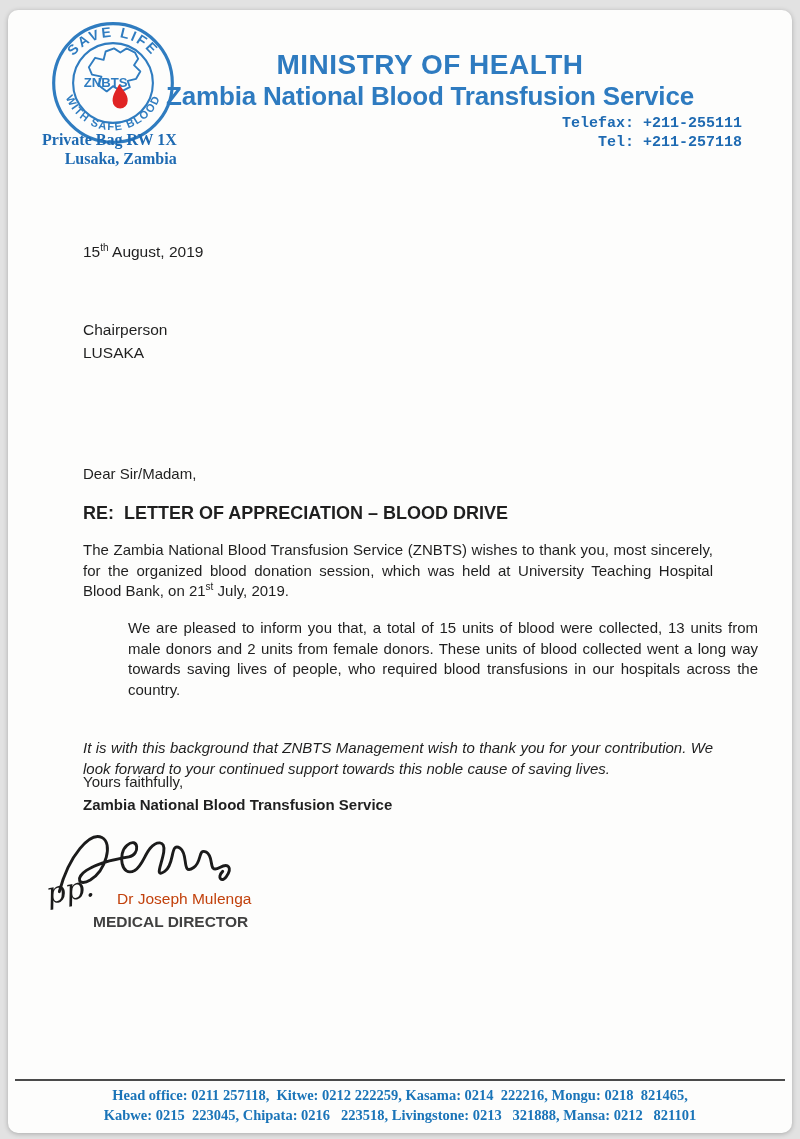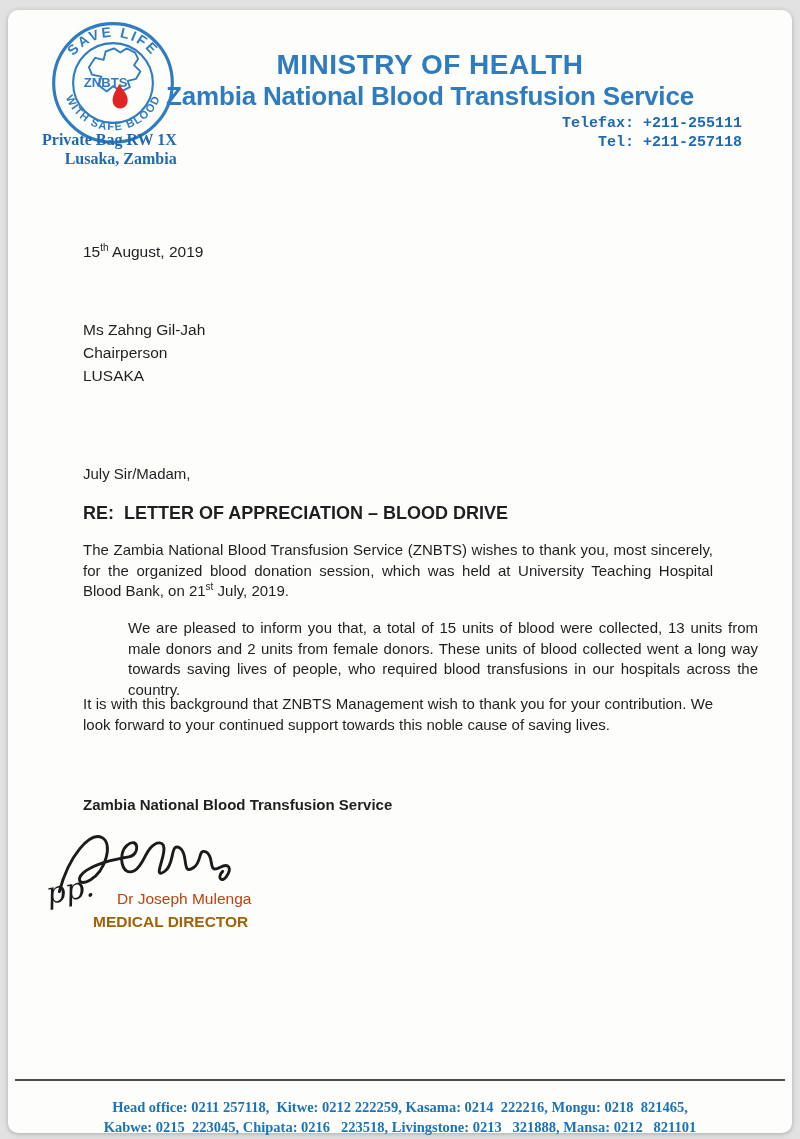--- a/index.html
+++ b/index.html
@@ -44,41 +44,41 @@
 
   
   .body-block { left: 75px; width: 630px; font-size: 15px; line-height: 20.5px; color: #1f1f1f; }
   .dateline   { top: 232px; font-size: 15.5px; }
   .recipient  { top: 308px; font-size: 15.5px; line-height: 23px; }
   .salutation { top: 454px; }
   .subject    { top: 493px; font-weight: bold; white-space: pre-wrap; font-size: 18px; }
   .para       { text-align: justify; }
   .para-1     { top: 530px; }
   .para-2     { top: 608px; margin-left: 45px; }
-  .para-3     { top: 684px; }
+  .para-3     { top: 728px; font-style: italic; }
   .closing    { top: 762px; }
   .org-name   { top: 785px; font-weight: bold; }
   sup { font-size: 10px; line-height: 0; }
 
   
   .signature-svg { left: 32px; top: 812px; width: 232px; height: 92px; }
   .pp {
     left: 38px; top: 862px;
     font-family: "DejaVu Serif", serif; font-style: italic;
     font-size: 30px; color: #1a1a1a;
     transform: rotate(-10deg);
   }
   .signatory-name  { top: 880px; left: 85px; font-size: 15.5px; color: #c2410c; margin-left: 24px; }
-  .signatory-title { top: 903px; left: 85px; font-size: 15.5px; font-weight: bold; color: #a16207; }
+  .signatory-title { top: 903px; left: 85px; font-size: 15.5px; font-weight: bold; color: #404040; }
 
   
   .footer {
     left: 7px; right: 7px; top: 1069px;
     border-top: 2px solid #4a4a4a;
-    padding-top: 16px;
+    padding-top: 4px;
     text-align: center;
     font-family: "Liberation Serif", serif; font-weight: bold;
     font-size: 14.5px; line-height: 20px; color: #1a74b8;
   }
   .footer-line { white-space: pre-wrap; }
 </style>
 </head>
 <body>
 
 <div class="page">
@@ -114,32 +114,32 @@
   </div>
 
   <div class="abs address-left">
     <div>Private Bag RW 1X</div>
     <div>Lusaka, Zambia</div>
   </div>
 
   <div class="abs body-block dateline"><span>15</span><sup>th</sup><span> August, 2019</span></div>
 
   <div class="abs body-block recipient">
-    <div>Ms Zahng Gil-Jah</div>
     <div>Chairperson</div>
     <div>LUSAKA</div>
   </div>
 
-  <div class="abs body-block salutation">July Sir/Madam,</div>
+  <div class="abs body-block salutation">Dear Sir/Madam,</div>
   <div class="abs body-block subject">RE:  LETTER OF APPRECIATION – BLOOD DRIVE</div>
 
   <div class="abs body-block para para-1"><span>The Zambia National Blood Transfusion Service (ZNBTS) wishes to thank you, most sincerely, for the organized blood donation session, which was held at University Teaching Hospital Blood Bank, on 21</span><sup>st</sup><span> July, 2019.</span></div>
   <div class="abs body-block para para-2">We are pleased to inform you that, a total of 15 units of blood were collected, 13 units from male donors and 2 units from female donors. These units of blood collected went a long way towards saving lives of people, who required blood transfusions in our hospitals across the country.</div>
   <div class="abs body-block para para-3">It is with this background that ZNBTS Management wish to thank you for your contribution. We look forward to your continued support towards this noble cause of saving lives.</div>
 
+  <div class="abs body-block closing">Yours faithfully,</div>
   <div class="abs body-block org-name">Zambia National Blood Transfusion Service</div>
 
   <svg class="abs signature-svg" viewBox="0 0 240 95">
     <path d="M20 72 C 30 34, 52 10, 64 16 C 76 22, 68 50, 52 60 C 40 67, 36 58, 48 50 C 62 41, 80 38, 92 36 C 104 34, 102 14, 90 24 C 80 32, 84 58, 98 50 C 106 45, 108 34, 114 27 C 120 20, 130 18, 128 31 C 126 44, 118 58, 129 51 C 140 44, 134 20, 145 27 C 154 33, 146 56, 159 47 C 168 41, 163 27, 172 31 C 181 36, 173 54, 186 47 C 195 42, 199 47, 193 56 C 189 63, 182 58, 189 51" fill="none" stroke="#1b1b1b" stroke-width="3" stroke-linecap="round" stroke-linejoin="round"></path>
   </svg>
   <div class="abs pp">pp.</div>
 
   <div class="abs signatory-name">Dr Joseph Mulenga</div>
   <div class="abs signatory-title">MEDICAL DIRECTOR</div>
 

